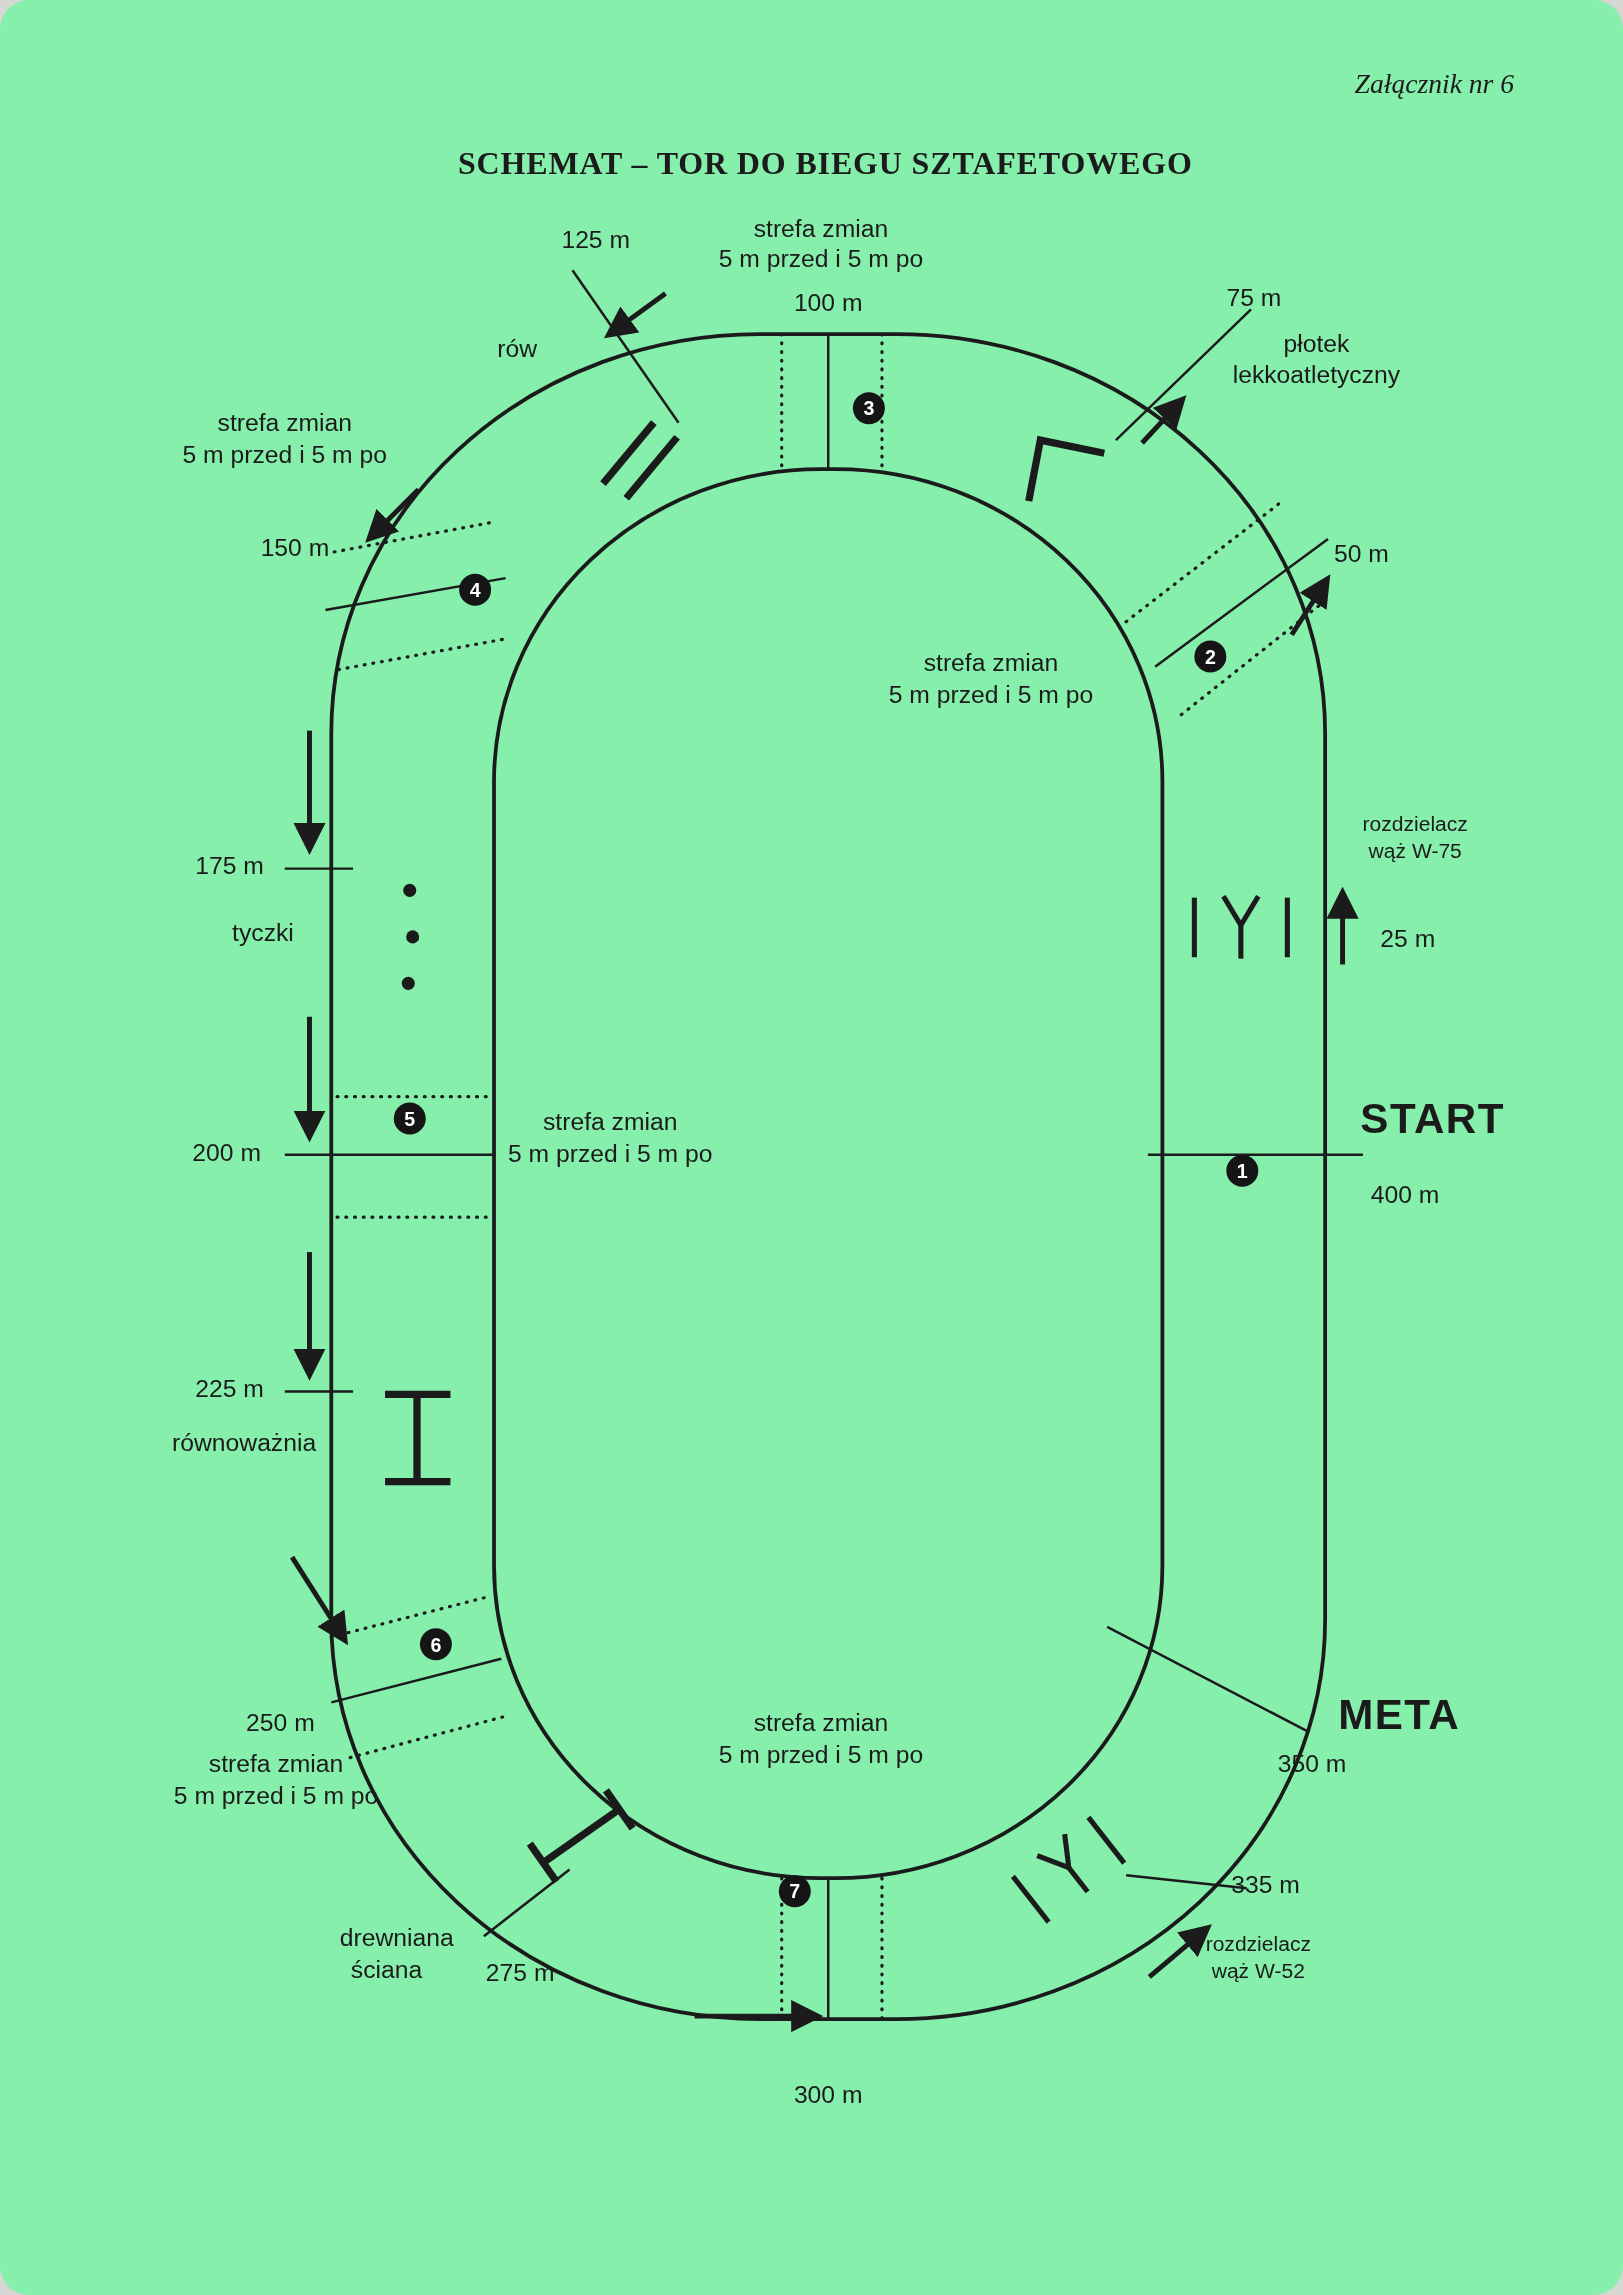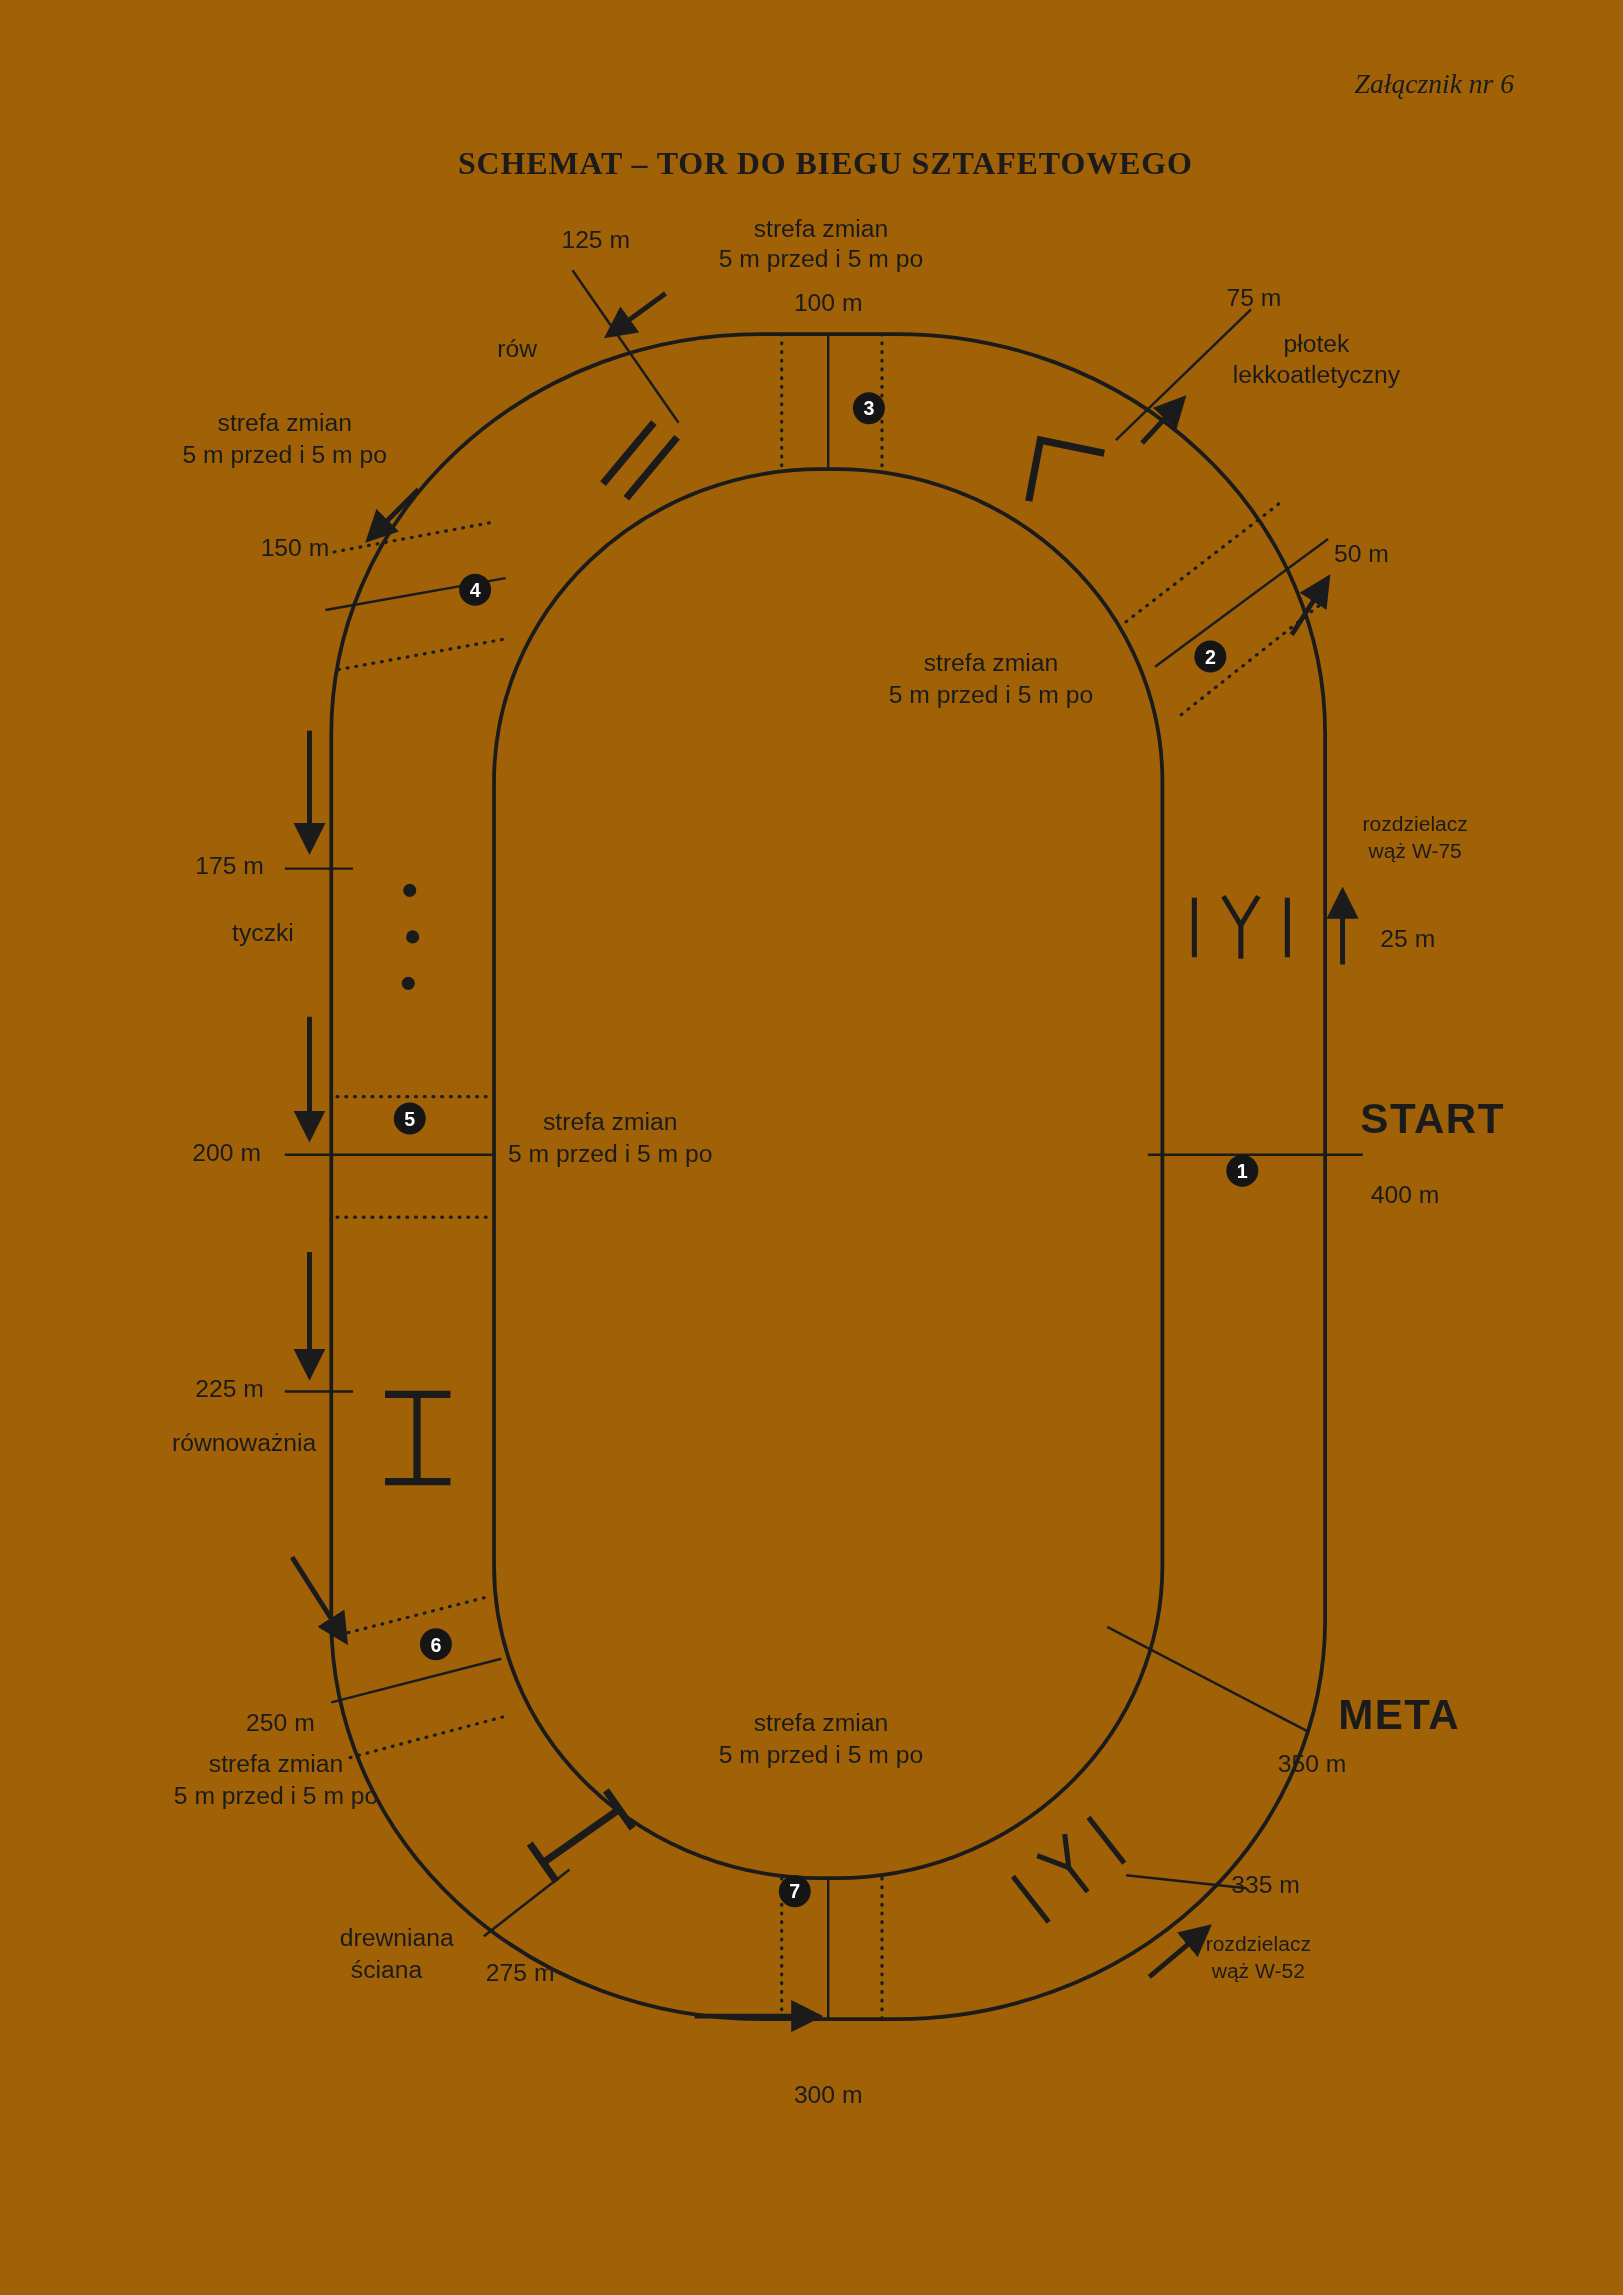--- a/index.html
+++ b/index.html
@@ -1,16 +1,16 @@
 <!DOCTYPE html>
 <html style="font-size:10.5px"><head>
 <meta charset="utf-8">
 <style>
   html,body{margin:0;padding:0;background:#d6d6d2;}
-  .page{width:1623px;height:2295px;background:#a16207;position:relative;overflow:hidden;}
+  .page{width:1623px;height:2295px;background:#86efac;position:relative;overflow:hidden;border-radius:29px;}
   svg{display:block;}
   text{font-family:"Liberation Sans","DejaVu Sans",sans-serif;fill:#1b1b1b;}
   .attach{font-family:"Liberation Serif","DejaVu Serif",serif;font-style:italic;font-size:19px;}
   .title{font-family:"Liberation Serif","DejaVu Serif",serif;font-weight:bold;font-size:22px;letter-spacing:.6px;}
   .lbl{font-size:17px;}
   .lbl-sm{font-size:14.5px;}
   .big{font-size:29px;font-weight:bold;letter-spacing:1px;}
   .track{fill:none;stroke:#1b1b1b;stroke-width:2.6;}
   .xline{stroke:#1b1b1b;stroke-width:1.7;fill:none;}
   .dot{stroke:#1b1b1b;stroke-width:2.2;stroke-dasharray:.6 5.4;stroke-linecap:round;fill:none;}

